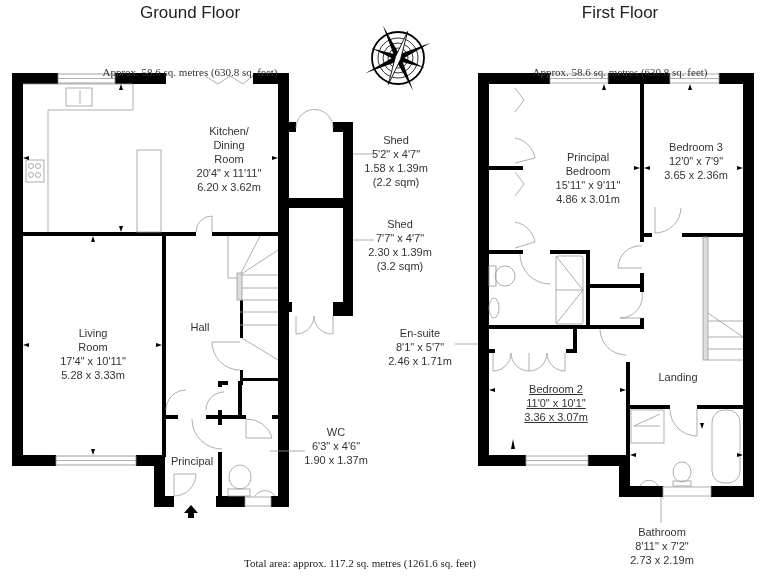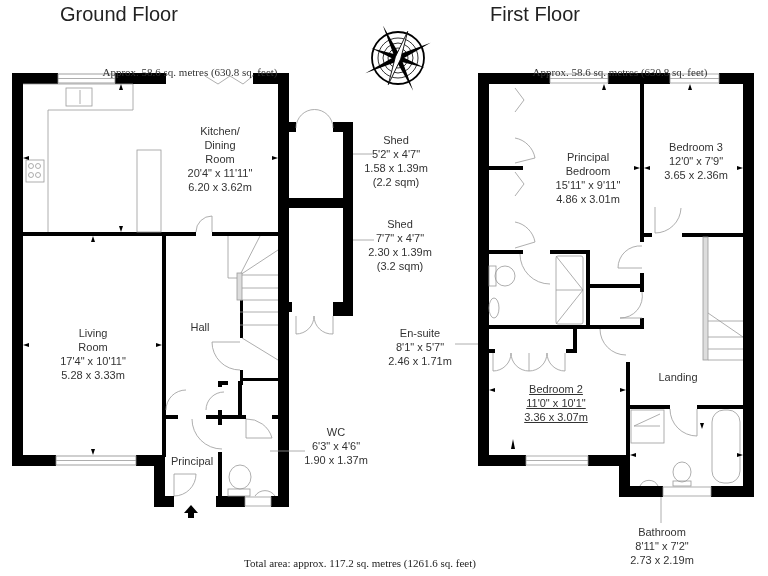--- a/index.html
+++ b/index.html
@@ -1,18 +1,18 @@
 <!DOCTYPE html>
 <html><head>
 <meta charset="utf-8">
 <style>
   html, body { margin: 0; padding: 0; background: #ffffff; }
   body { width: 768px; height: 576px; position: relative; overflow: hidden; font-family: "Liberation Sans", sans-serif; color: #222; }
   .abs { position: absolute; }
-  .floor-title { font-family: "Liberation Sans", sans-serif; font-size: 20px; text-align: left; width: 260px; color: #222; }
+  .floor-title { font-family: "Liberation Sans", sans-serif; font-size: 17px; text-align: center; width: 260px; color: #222; }
   .floor-sub { font-family: "Liberation Serif", serif; font-size: 11px; text-align: center; width: 260px; color: #333; margin-top: 44px; }
   .room-label { font-family: "Liberation Sans", sans-serif; font-size: 11px; line-height: 14px; text-align: center; color: #333; white-space: nowrap; }
   .room-label span { display: block; }
   .total { font-family: Liberation Serif, serif; font-size: 11px; color: #222; white-space: nowrap; }
   svg { position: absolute; left: 0; top: 0; }
 </style>
 </head>
 <body>
 
 <svg width="768" height="576" viewBox="0 0 768 576">
@@ -253,21 +253,21 @@
       <polygon points="20,-20 2,2 -20,20 -2,-2" fill="#fff" stroke="#000" stroke-width="0.8"></polygon>
     </g>
   </g>
 </svg>
 
 <div class="abs floor-title" style="left:60px; top:3px;">Ground Floor</div>
 <div class="abs floor-sub" style="left:60px; top:22px;">Approx. 58.6 sq. metres (630.8 sq. feet)</div>
 <div class="abs floor-title" style="left:490px; top:3px;">First Floor</div>
 <div class="abs floor-sub" style="left:490px; top:22px;">Approx. 58.6 sq. metres (630.8 sq. feet)</div>
 
-<div class="abs room-label" style="left:180px; top:124px; width:80px;">
+<div class="abs room-label" style="left:189px; top:124px; width:80px;">
   <span>Kitchen/</span>
   <span>Dining</span>
   <span>Room</span>
   <span>20'4" x 11'11"</span>
   <span>6.20 x 3.62m</span>
 </div>
 <div class="abs room-label" style="left:48px; top:326px; width:90px;">
   <span>Living</span>
   <span>Room</span>
   <span>17'4" x 10'11"</span>

